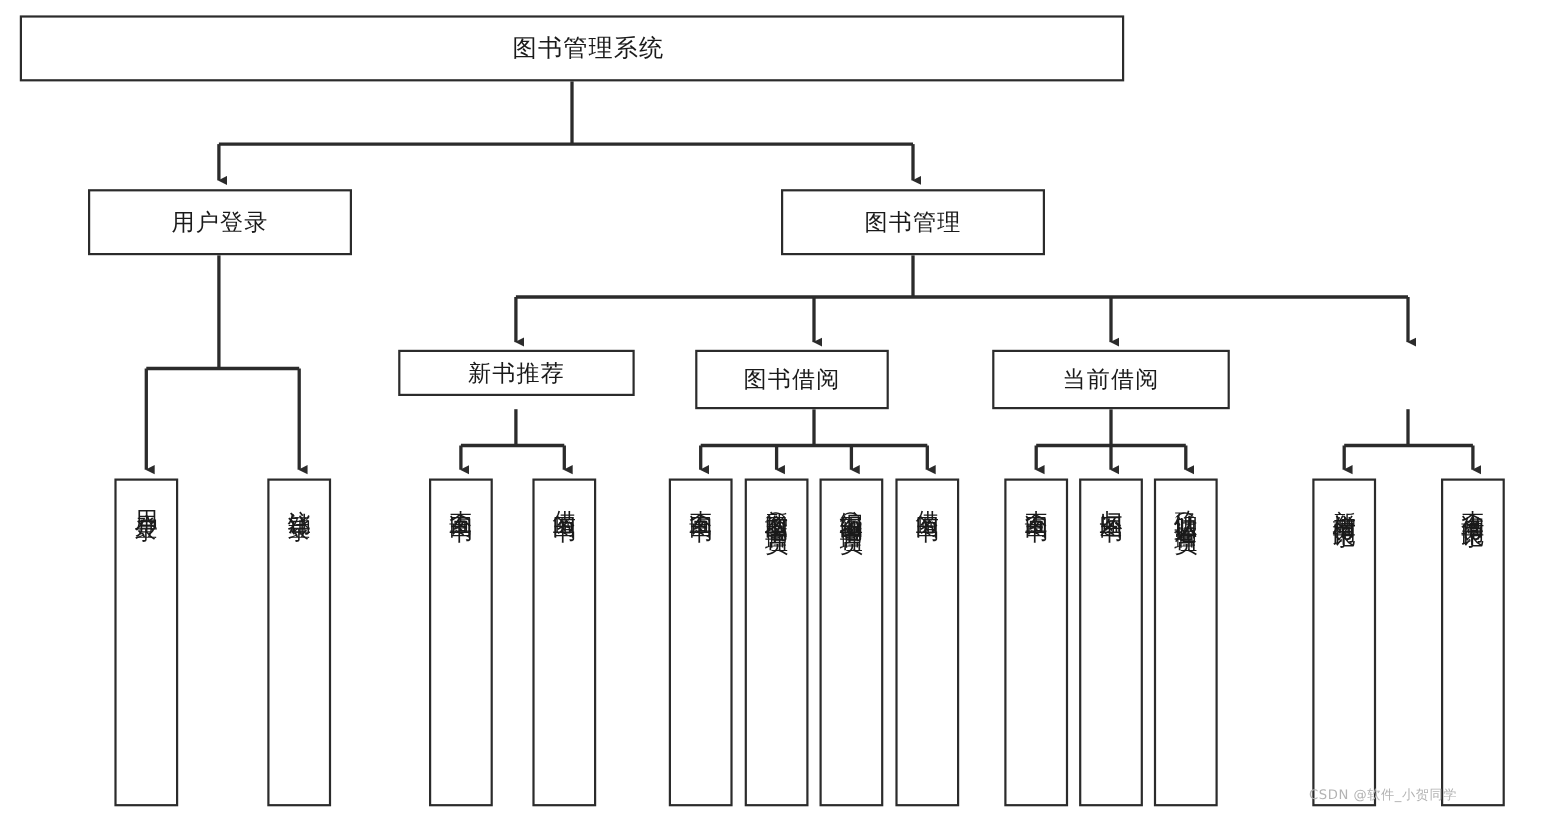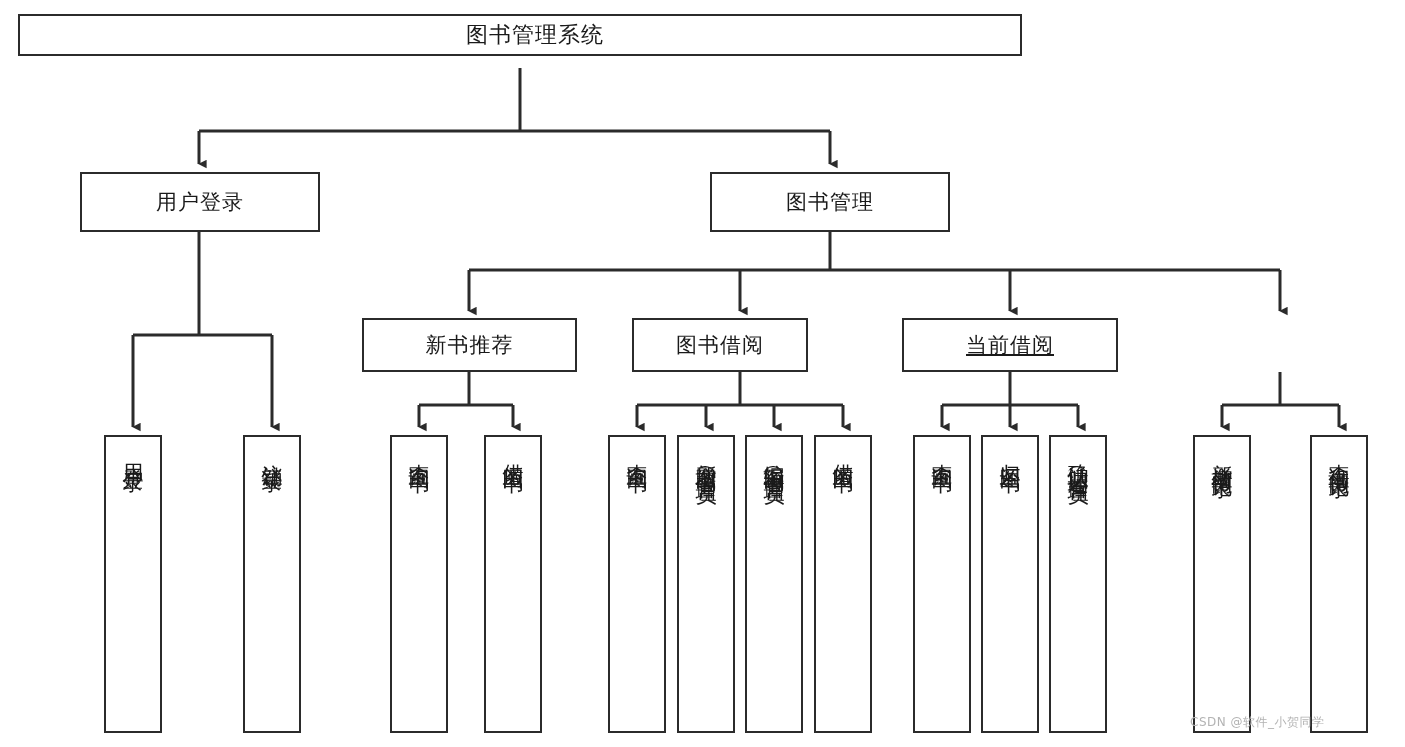--- a/index.html
+++ b/index.html
@@ -125,38 +125,38 @@
       <path d="M1010,405 L1010,427" marker-end="url(#arrowhead)"></path>
       <path d="M1078,405 L1078,427" marker-end="url(#arrowhead)"></path>
 
       <path d="M1280,372 L1280,405"></path>
       <path d="M1222,405 L1339,405"></path>
       <path d="M1222,405 L1222,427" marker-end="url(#arrowhead)"></path>
       <path d="M1339,405 L1339,427" marker-end="url(#arrowhead)"></path>
     </g>
   </svg>
 
-  <div class="node node-root" style="left:18px; top:14px; width:1004px; height:42px;padding-left:30px;">
+  <div class="node node-root" style="left:18px; top:14px; width:1004px; height:60px;padding-left:30px;">
     <span>图书管理系统</span>
   </div>
 
   <div class="node node-l1" style="left:80px; top:172px; width:240px; height:60px;">
     <span>用户登录</span>
   </div>
   <div class="node node-l1" style="left:710px; top:172px; width:240px; height:60px;">
     <span>图书管理</span>
   </div>
 
-  <div class="node node-l2" style="left:362px; top:318px; width:215px; height:54px;">
+  <div class="node node-l2" style="left:362px; top:318px; width:215px; height:42px;">
     <span>新书推荐</span>
   </div>
   <div class="node node-l2" style="left:632px; top:318px; width:176px; height:54px;">
     <span>图书借阅</span>
   </div>
-  <div class="node node-l2" style="left:902px; top:318px; width:216px; height:54px;text-decoration:underline;">
+  <div class="node node-l2" style="left:902px; top:318px; width:216px; height:54px;">
     <span>当前借阅</span>
   </div>
 
   <div class="node node-leaf" style="left:104px; top:435px; width:58px; height:298px;">
     <span class="vlabel">用户登录</span>
   </div>
   <div class="node node-leaf" style="left:243px; top:435px; width:58px; height:298px;">
     <span class="vlabel">注销登录</span>
   </div>
 

